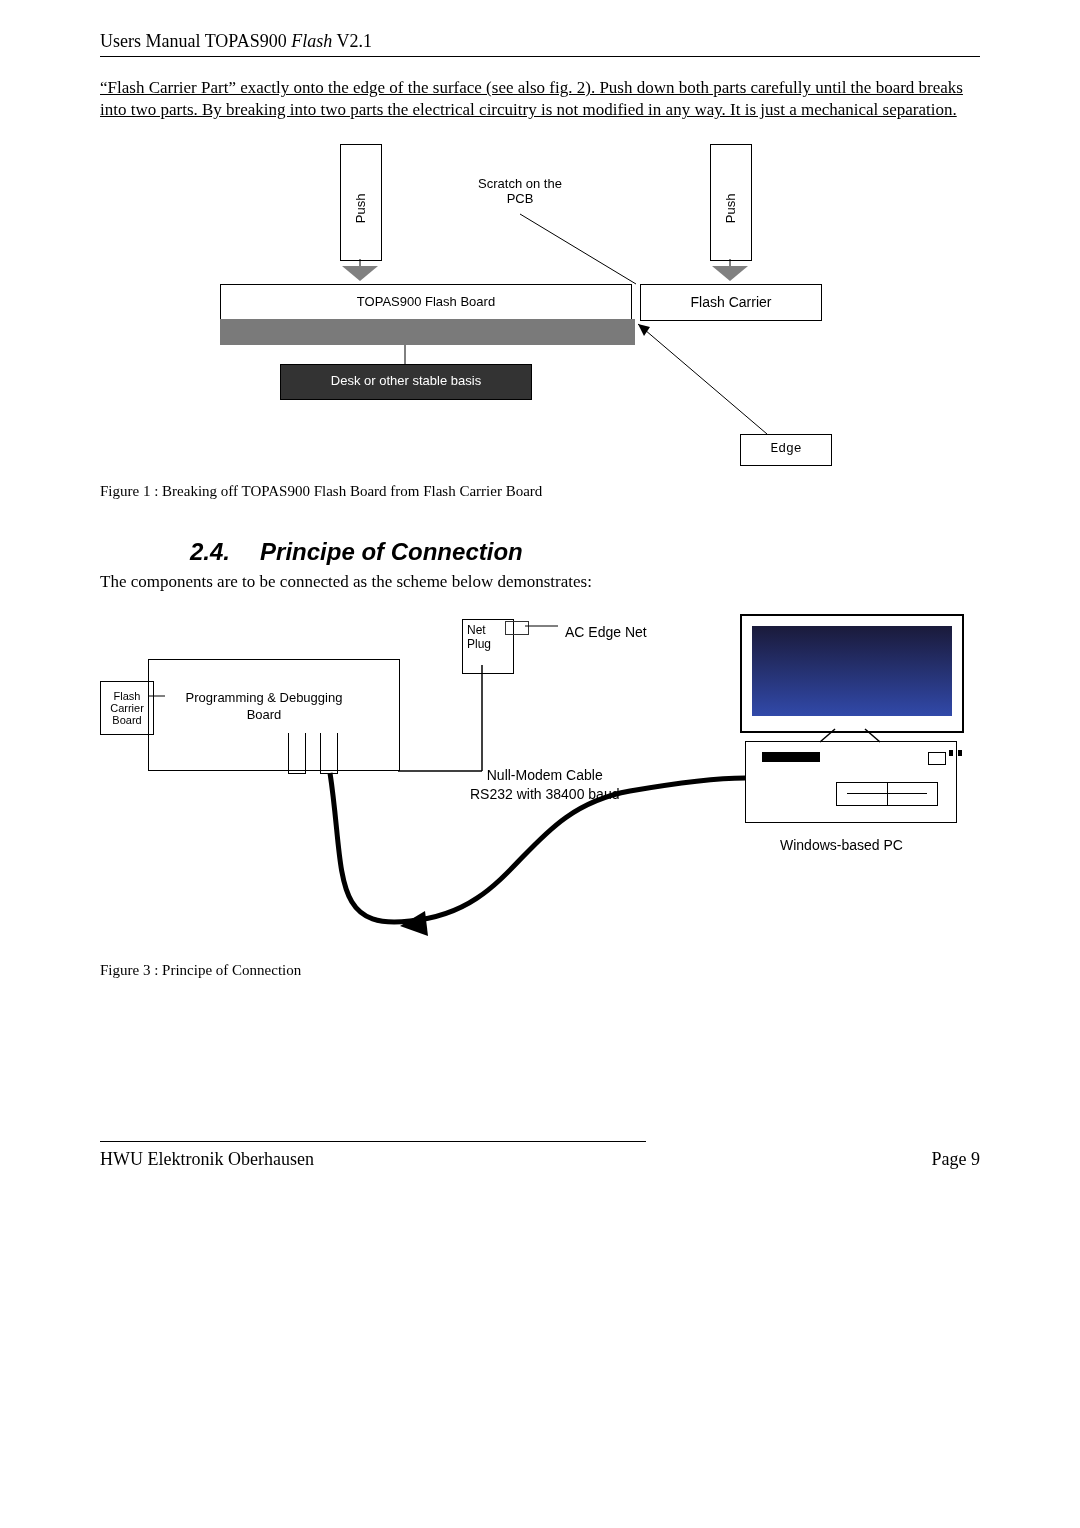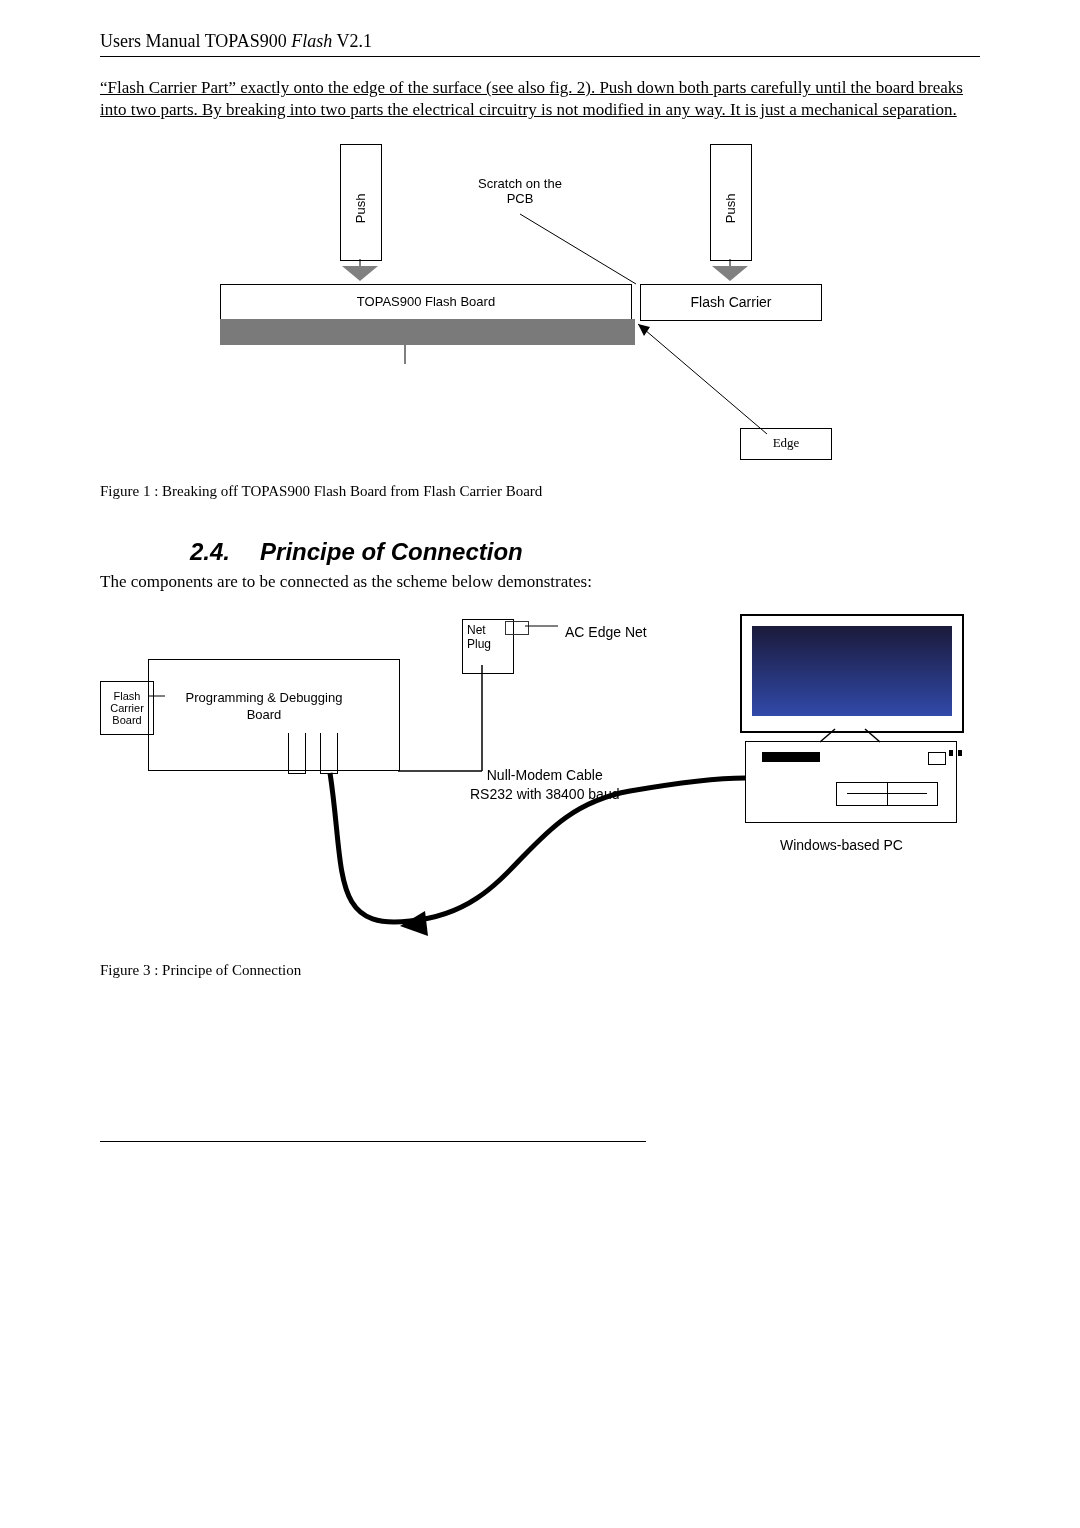--- a/index.html
+++ b/index.html
@@ -75,24 +75,24 @@
     background: #7a7a7a;
   }
   .desk-label {
     position: absolute; top: 220px; left: 60px;
     width: 250px; height: 34px;
     border: 1px solid #000; background: #333; color: #fff;
     display: flex; align-items: center; justify-content: center;
     font-family: Arial, sans-serif; font-size: 13px;
   }
   .edge-box {
-    position: absolute; top: 284px; left: 520px;
+    position: absolute; top: 290px; left: 520px;
     width: 90px; height: 30px; border: 1px solid #000;
     display: flex; align-items: center; justify-content: center;
-    font-family: Liberation Serif, serif; font-size: 13px;
+    font-family: Liberation Mono, monospace; font-size: 13px;
   }
 
   .caption {
     font-size: 15px;
     margin-bottom: 35px;
   }
 
   .section-head {
     font-family: Arial, sans-serif;
     font-weight: bold;
@@ -234,20 +234,21 @@
     <polygon points="418,180 430,183 424,192" fill="#000"></polygon>
 
     <line x1="185" y1="220" x2="185" y2="201" stroke="#000"></line>
   </svg>
 
   <div class="board-row">
     <div class="flash-board">TOPAS900 Flash Board</div>
     <div class="flash-carrier">Flash Carrier</div>
   </div>
   <div class="desk-bar"></div>
+  <div class="desk-label">Desk or other stable basis</div>
   <div class="edge-box">Edge</div>
 </div>
 
 <div class="caption">Figure 1 : Breaking off TOPAS900 Flash Board from Flash Carrier Board</div>
 
 <div class="section-head">
   <span class="num">2.4.</span><span>Principe of Connection</span>
 </div>
 <p class="lead">The components are to be connected as the scheme below demonstrates:</p>
 
@@ -311,13 +312,17 @@
     <line x1="775" y1="118" x2="790" y2="131" stroke="#000" stroke-width="1.5"></line>
 
     <line x1="58" y1="85" x2="75" y2="85" stroke="#000" stroke-width="1"></line>
   </svg>
 </div>
 
 <div class="caption">Figure 3 : Principe of Connection</div>
 
 <div class="footer-line-wrap">
   <div class="footer-sep"></div>
+  <div class="footer-row">
+    <span>HWU Elektronik Oberhausen</span>
+    <span>Page 9</span>
+  </div>
 </div>
 
 </body></html>

